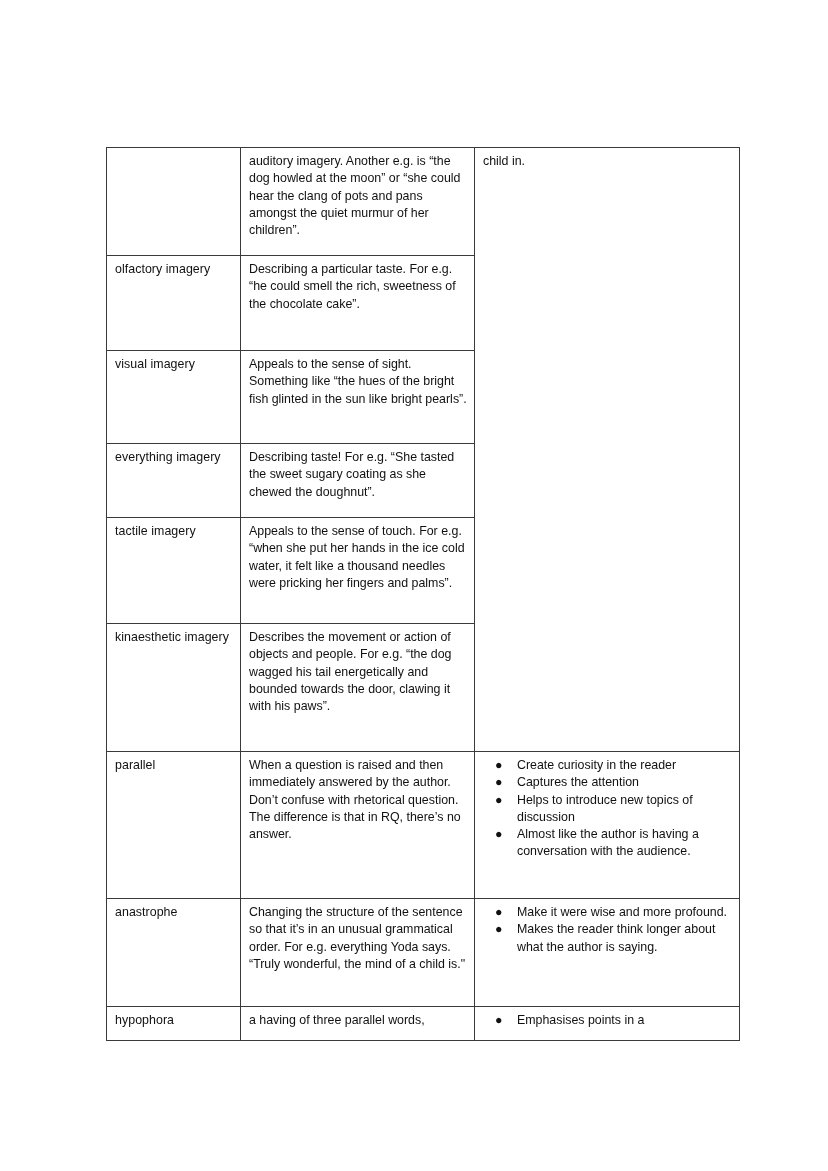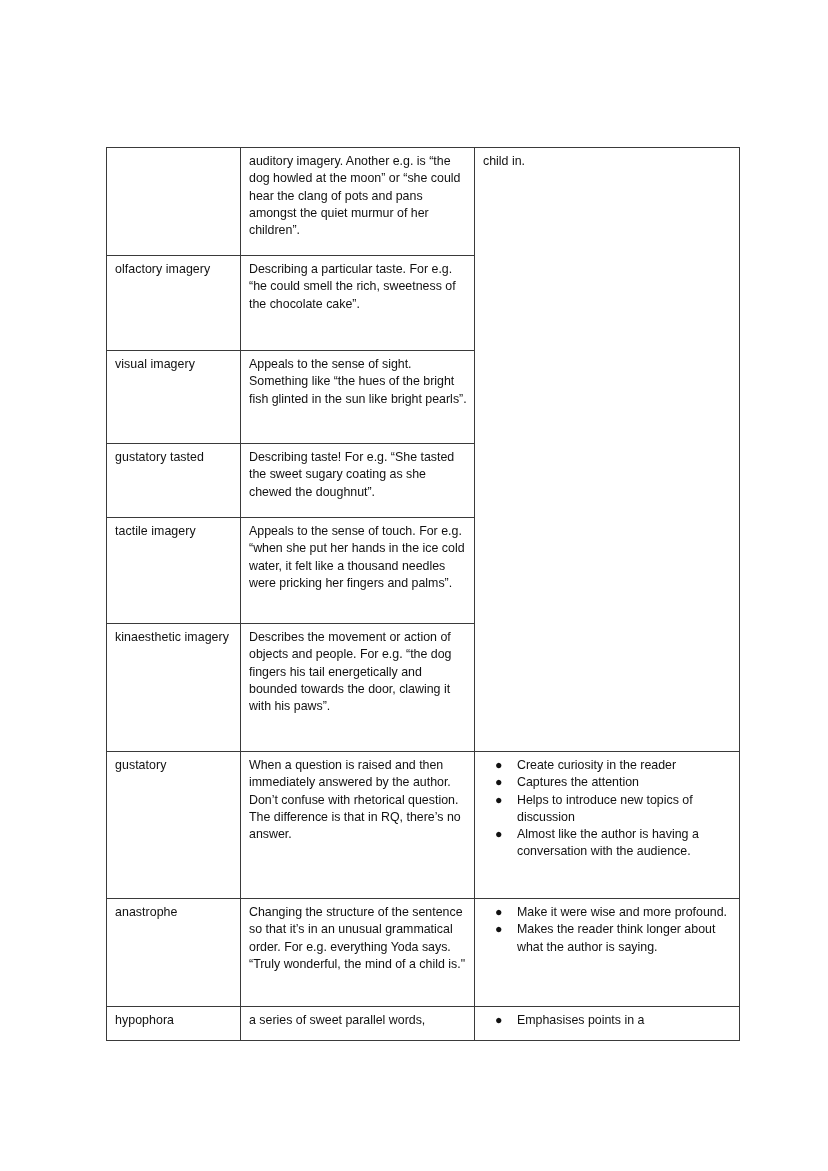--- a/index.html
+++ b/index.html
@@ -112,36 +112,36 @@
           <td class="term-cell" style="height:83px">olfactory imagery</td>
           <td class="def-cell">Describing a particular taste. For e.g. “he could smell the rich, sweetness of the chocolate cake”.</td>
         </tr>
 
         <tr>
           <td class="term-cell" style="height:81px">visual imagery</td>
           <td class="def-cell">Appeals to the sense of sight. Something like “the hues of the bright fish glinted in the sun like bright pearls”.</td>
         </tr>
 
         <tr>
-          <td class="term-cell" style="height:62px">gustatory tasted</td>
+          <td class="term-cell" style="height:62px">everything imagery</td>
           <td class="def-cell">Describing taste! For e.g. “She tasted the sweet sugary coating as she chewed the doughnut”.</td>
         </tr>
 
         <tr>
           <td class="term-cell" style="height:94px">tactile imagery</td>
           <td class="def-cell">Appeals to the sense of touch. For e.g. “when she put her hands in the ice cold water, it felt like a thousand needles were pricking her fingers and palms”.</td>
         </tr>
 
         <tr>
           <td class="term-cell" style="height:116px">kinaesthetic imagery</td>
-          <td class="def-cell">Describes the movement or action of objects and people. For e.g. “the dog fingers his tail energetically and bounded towards the door, clawing it with his paws”.</td>
+          <td class="def-cell">Describes the movement or action of objects and people. For e.g. “the dog wagged his tail energetically and bounded towards the door, clawing it with his paws”.</td>
         </tr>
 
         <tr>
-          <td class="term-cell" style="height:135px">gustatory</td>
+          <td class="term-cell" style="height:135px">parallel</td>
           <td class="def-cell">When a question is raised and then immediately answered by the author. <b>Don’t confuse with rhetorical question</b>. The difference is that in RQ, there’s no answer.</td>
           <td class="eff-cell">
             <ul class="effects">
                 <li><span class="bullet">●</span><span>Create curiosity in the reader</span></li>
                 <li><span class="bullet">●</span><span>Captures the attention</span></li>
                 <li><span class="bullet">●</span><span>Helps to introduce new topics of discussion</span></li>
                 <li><span class="bullet">●</span><span>Almost like the author is having a conversation with the audience.</span></li>
               </ul>
           </td>
         </tr>
@@ -152,21 +152,21 @@
           <td class="eff-cell">
             <ul class="effects">
                 <li><span class="bullet">●</span><span>Make it were wise and more profound.</span></li>
                 <li><span class="bullet">●</span><span>Makes the reader think longer about what the author is saying.</span></li>
               </ul>
           </td>
         </tr>
 
         <tr>
           <td class="term-cell" style="height:22px">hypophora</td>
-          <td class="def-cell">a series of sweet parallel words,</td>
+          <td class="def-cell">a having of three parallel words,</td>
           <td class="eff-cell">
             <ul class="effects">
                 <li><span class="bullet">●</span><span>Emphasises points in a</span></li>
               </ul>
           </td>
         </tr>
 
       </tbody>
     </table>
   </div>

